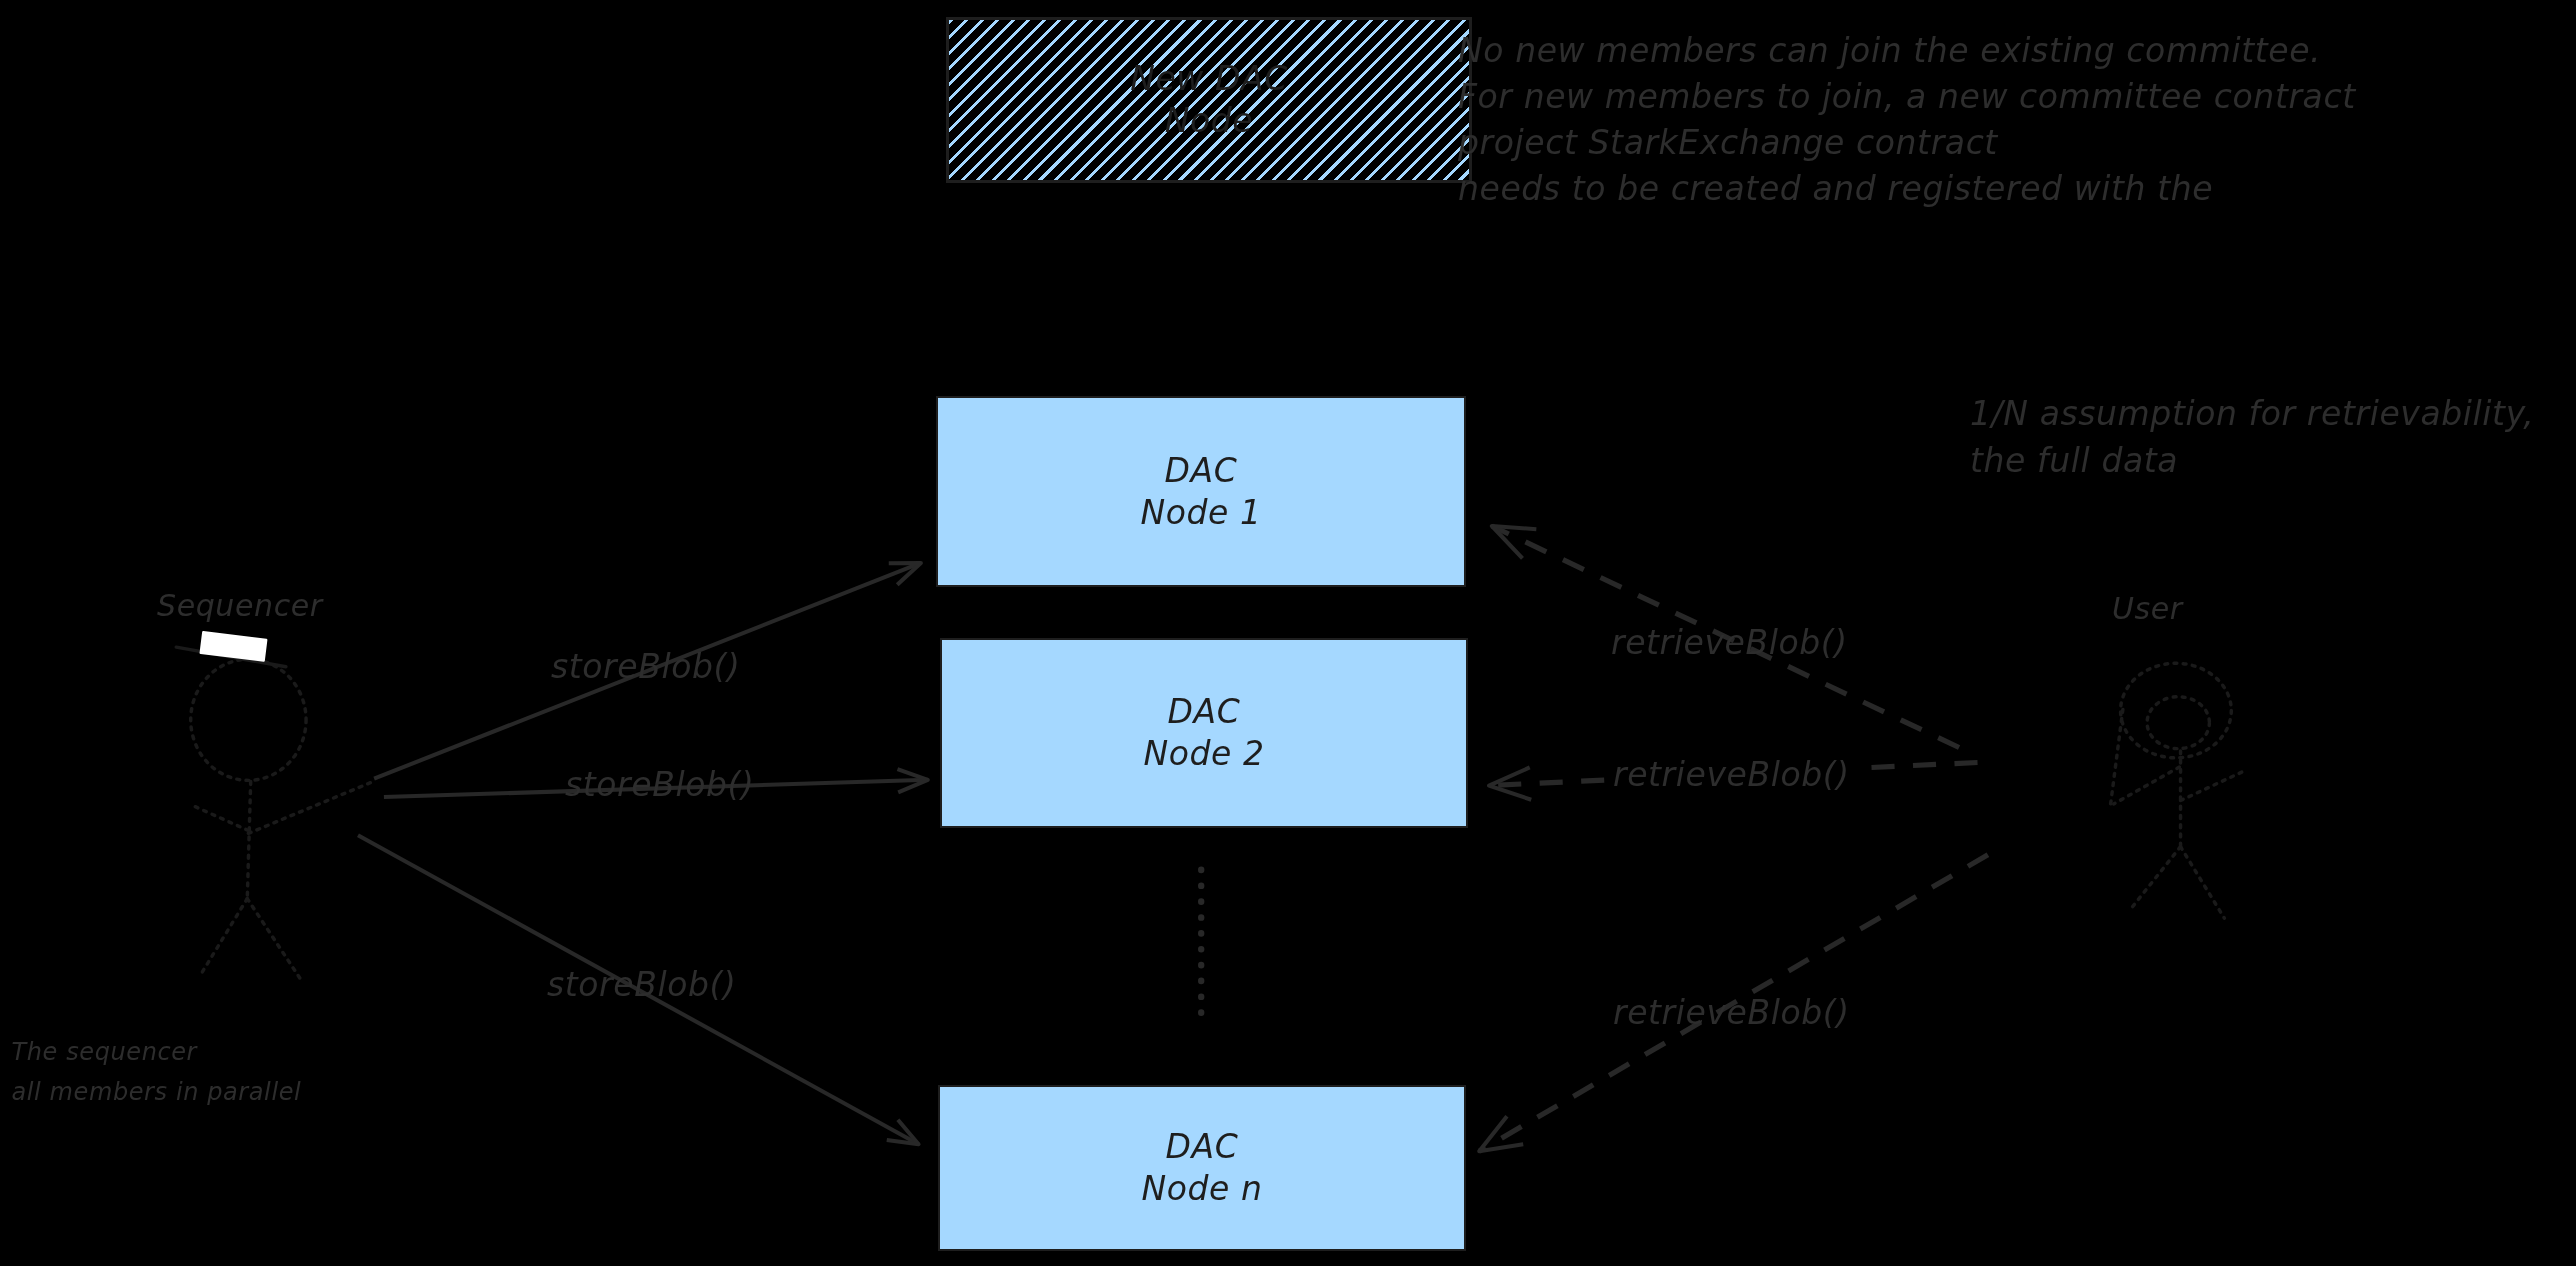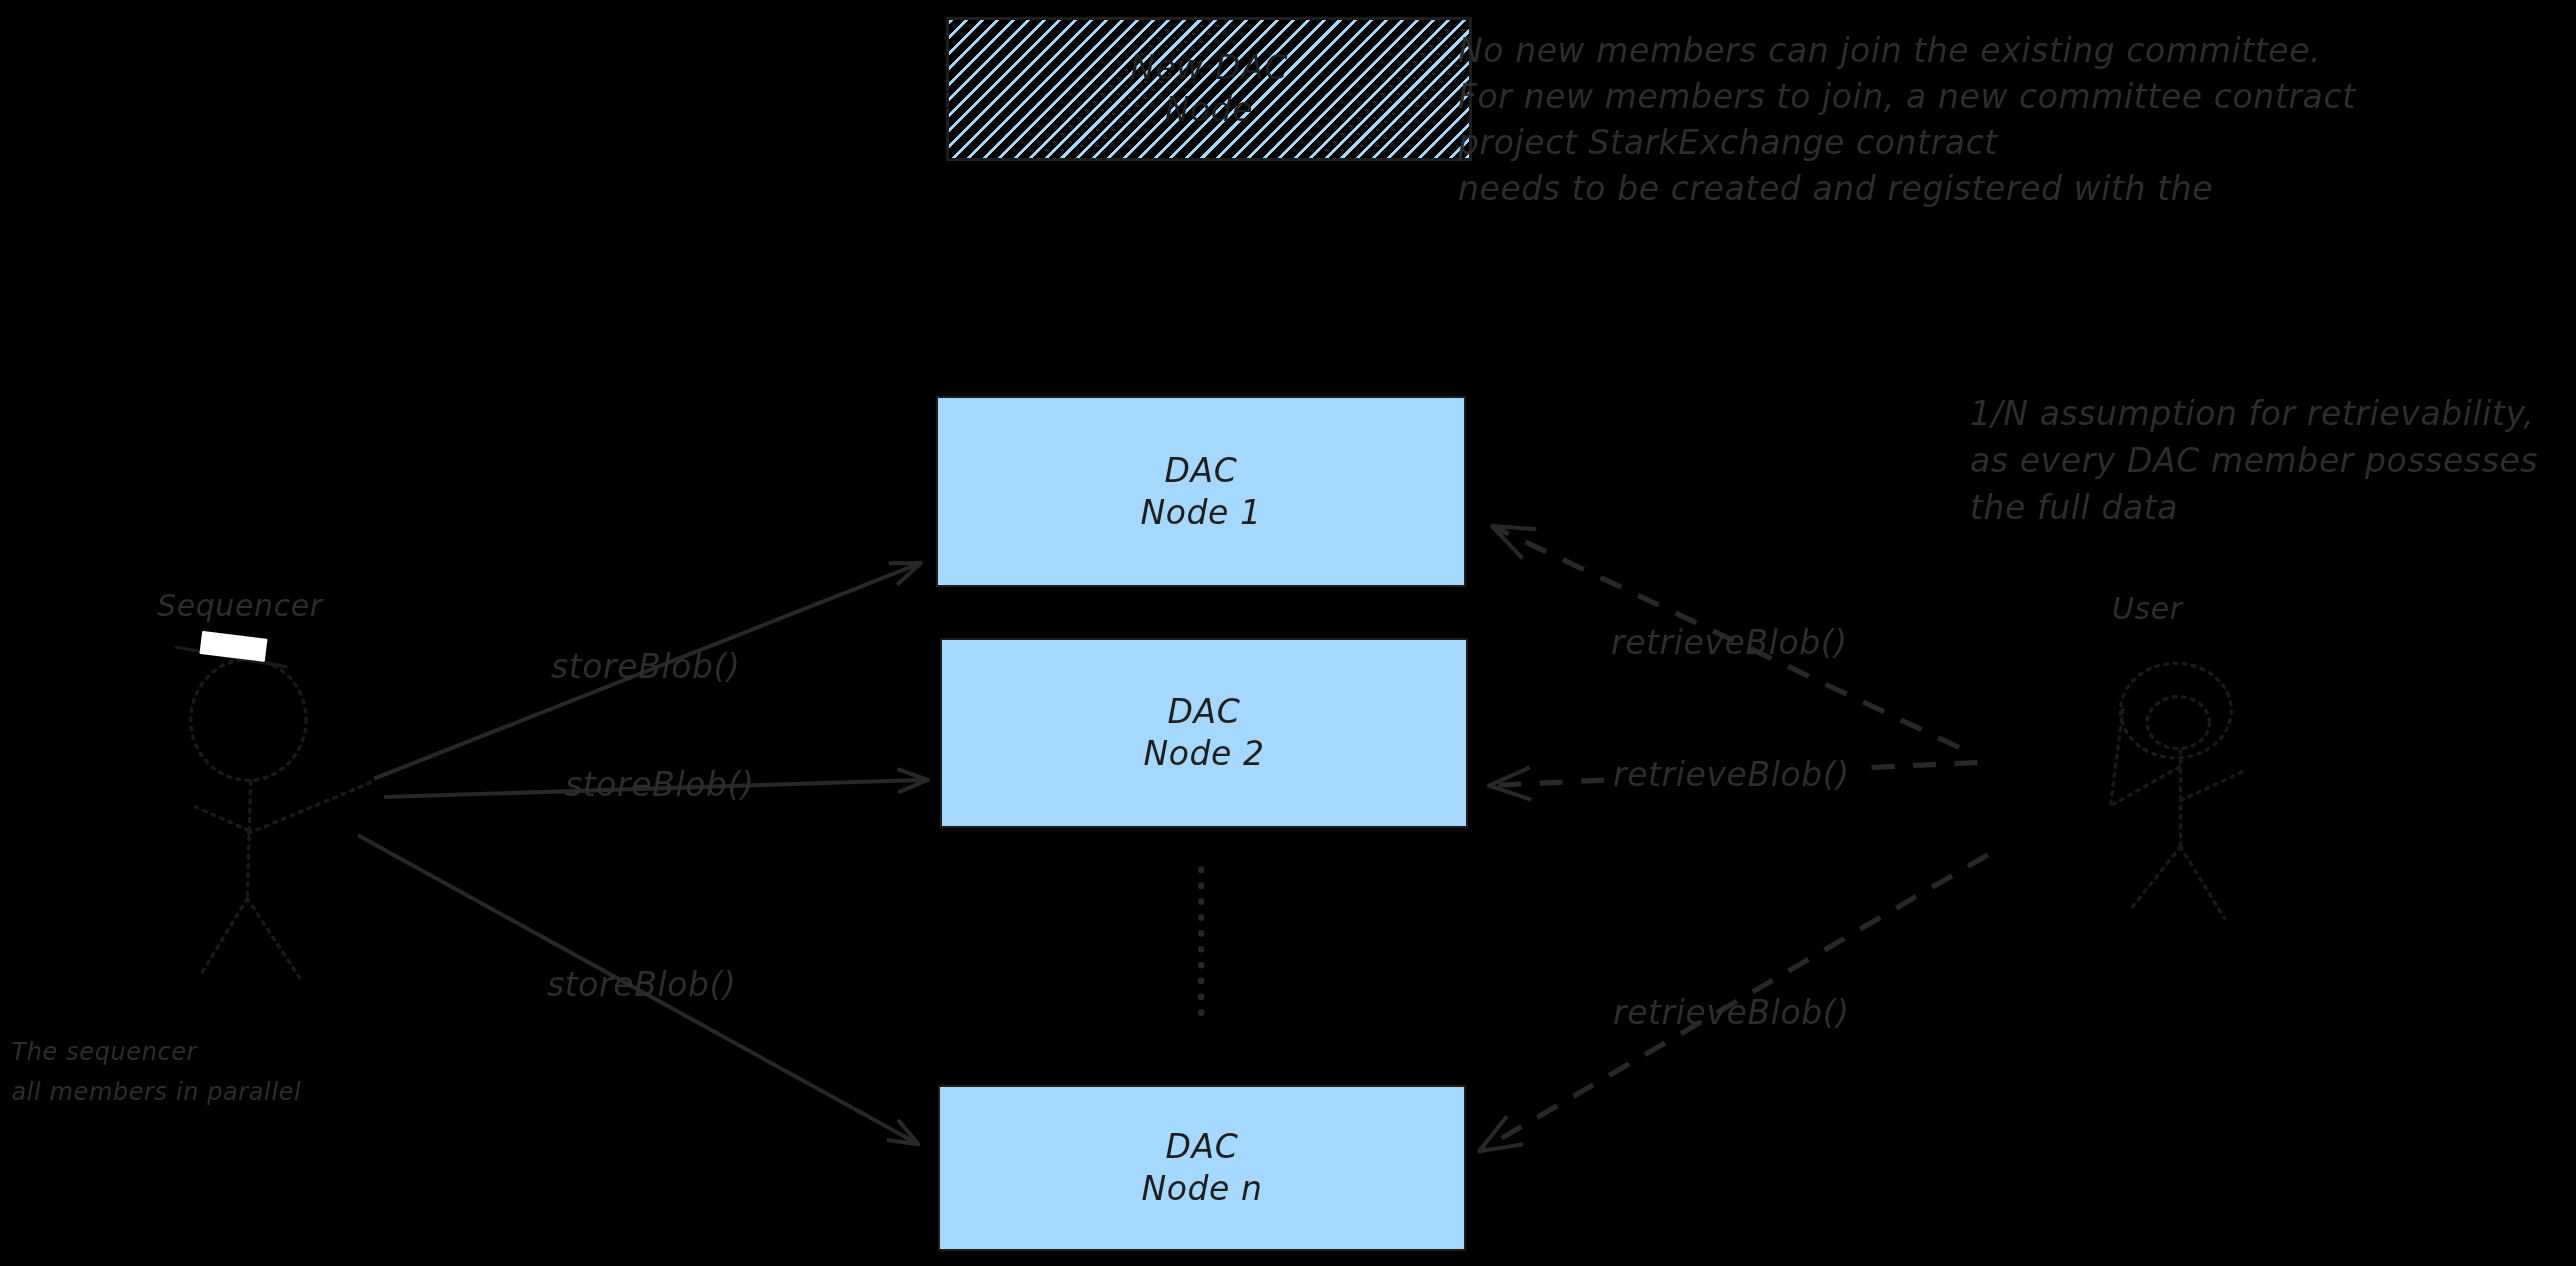--- a/index.html
+++ b/index.html
@@ -31,21 +31,21 @@
     color:var(--box-text);letter-spacing:0.6px;
   }
   .node-box{background:var(--node-fill);}
   .hatched{
     border-width:3.5px;
     background:repeating-linear-gradient(135deg, var(--node-fill) 0 2.9px, transparent 2.9px 11px);
   }
   .box-node1{left:936px;top:396px;width:530px;height:191px;}
   .box-node2{left:940px;top:638px;width:528px;height:190px;}
   .box-noden{left:938px;top:1085px;width:528px;height:166px;}
-  .box-newdac{left:946px;top:17.3px;width:526px;height:144px;}
+  .box-newdac{left:946px;top:17.3px;width:526px;height:166px;}
 
   
   .lbl{
     position:absolute;font-style:italic;color:var(--ink);
     white-space:nowrap;letter-spacing:0.6px;
   }
   .actor-lbl{font-size:30px;}
   .edge-lbl{font-size:33px;}
   .lbl-sequencer{left:157px;top:564px;margin-top:24px;}
   .lbl-user{left:2112px;top:591px;}
@@ -140,21 +140,20 @@
   <div class="lbl edge-lbl rb3">retrieveBlob()</div>
 
   <div class="note note-committee">
     <div>No new members can join the existing committee.</div>
     <div>For new members to join, a new committee contract</div>
     <div>project StarkExchange contract</div>
     <div>needs to be created and registered with the</div>
   </div>
   <div class="note note-retrievability">
     <div>1/N assumption for retrievability,</div>
-    <div>as every DAC member possesses</div>
     <div>the full data</div>
   </div>
   <div class="note note-sequencer">
     <div>The sequencer</div>
     <div>all members in parallel</div>
   </div>
 
 </div>
 
 

